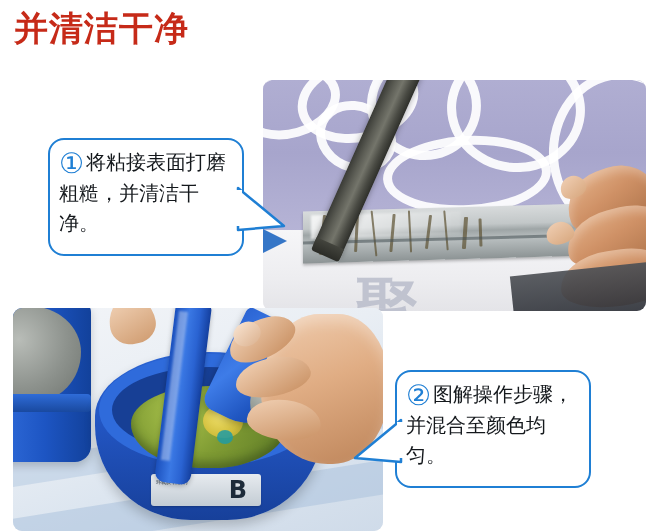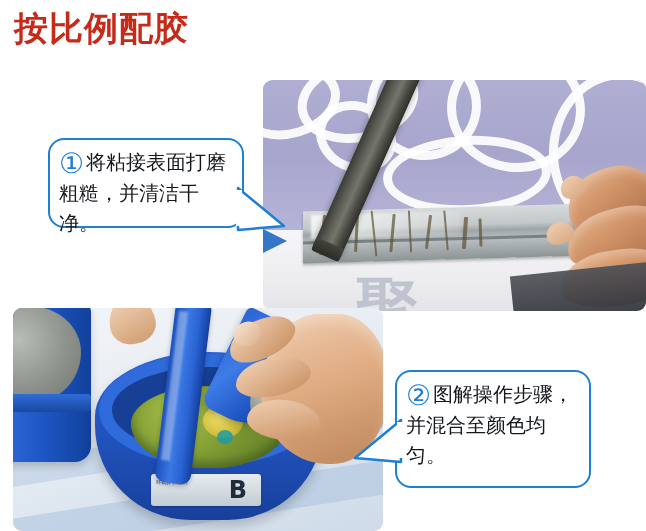--- a/index.html
+++ b/index.html
@@ -324,30 +324,30 @@
     color: #1f7fd4;
     font-size: 28px;
     line-height: 28px;
     vertical-align: -4px;
     margin-right: 2px;
   }
   
   .tail { position: absolute; z-index: 6; }
   .tail svg { display: block; }
 
-  #bubble-step1 { left: 48px; top: 138px; width: 196px; height: 90px; }
+  #bubble-step1 { left: 48px; top: 138px; width: 196px; height: 118px; }
   #tail-step1   { left: 236px; top: 186px; width: 52px; height: 48px; }
 
   #bubble-step2 { left: 395px; top: 370px; width: 196px; height: 118px; }
   #tail-step2   { left: 351px; top: 418px; width: 52px; height: 48px; }
 </style>
 </head>
 <body>
 
-<div id="page-title">按比例配胶</div>
+<div id="page-title">并清洁干净</div>
 
 <div class="photo" id="photo-step1">
 
   <div class="purple-field">
     <div class="swirl s1"></div>
     <div class="swirl s2"></div>
     <div class="swirl s3"></div>
     <div class="swirl s4"></div>
     <div class="swirl s5"></div>
     <div class="swirl s6"></div>

